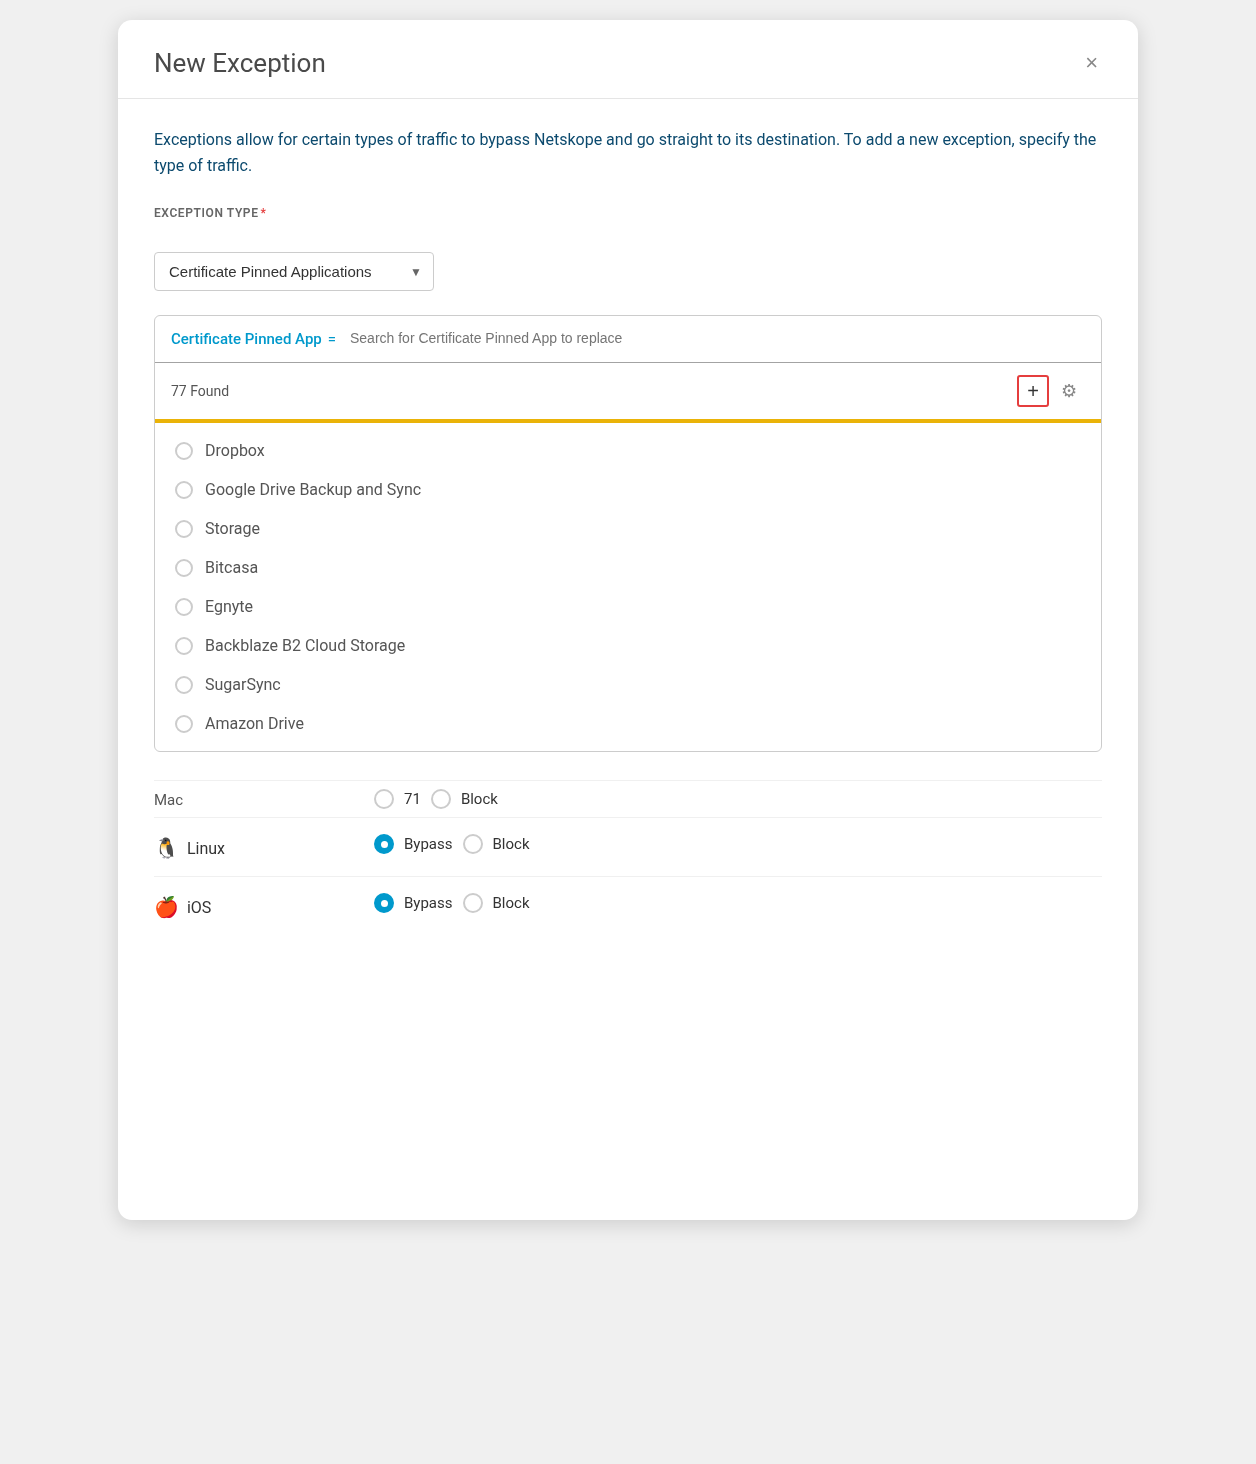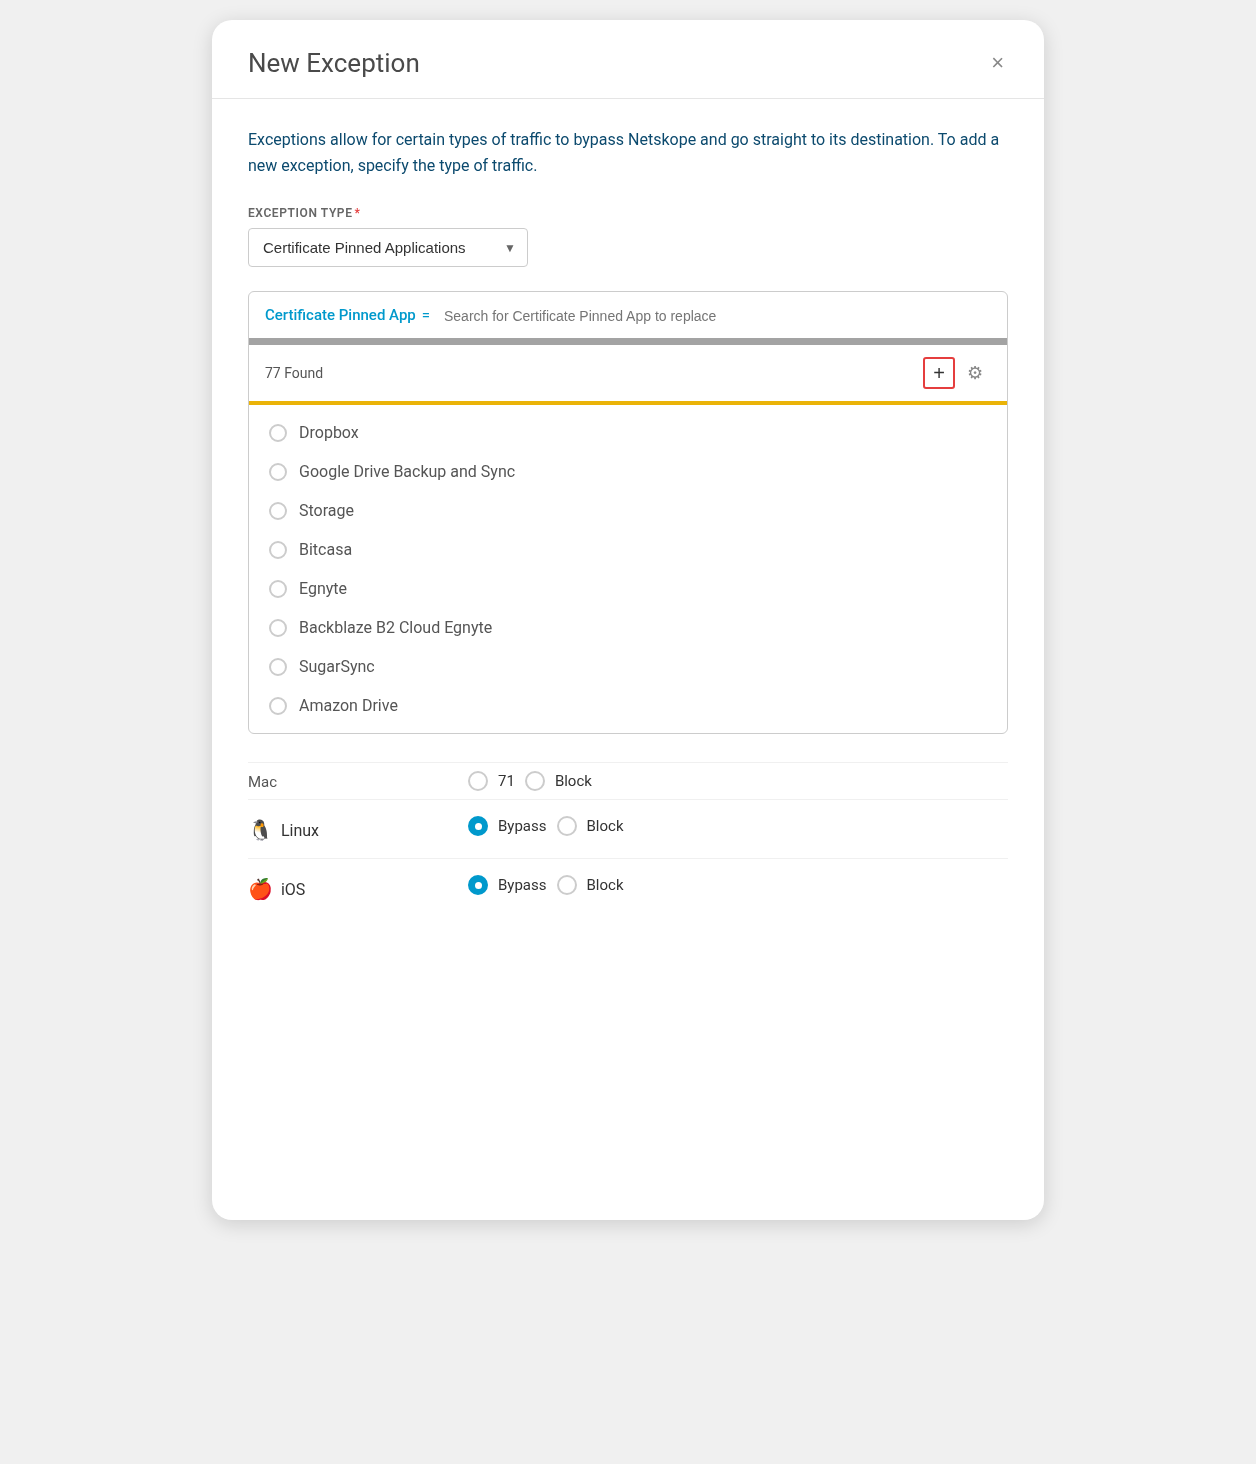--- a/index.html
+++ b/index.html
@@ -7,22 +7,22 @@
       font-family: -apple-system, BlinkMacSystemFont, 'Segoe UI', Roboto, sans-serif;
       background: #f0f0f0;
       display: flex;
       justify-content: center;
       align-items: flex-start;
       min-height: 100vh;
       padding: 20px;
     }
     .modal {
       background: #ffffff;
-      border-radius: 20px;
-      width: 832px;
+      border-radius: 14px;
+      width: 1020px;
       min-height: 1200px;
       box-shadow: 0 4px 20px rgba(0,0,0,0.15);
       position: relative;
       overflow: hidden;
     }
     .modal-header {
       display: flex;
       justify-content: space-between;
       align-items: center;
       padding: 28px 36px 20px 36px;
@@ -60,20 +60,21 @@
       margin-bottom: 8px;
     }
     .required-star {
       color: #e53e3e;
       margin-left: 2px;
     }
     .select-wrapper {
       position: relative;
       display: inline-block;
       margin-bottom: 24px;
+      margin-top: 24px;
     }
     .select-field {
       appearance: none;
       background: #fff;
       border: 1px solid #ccc;
       border-radius: 4px;
       padding: 10px 40px 10px 14px;
       font-size: 15px;
       color: #333;
       cursor: pointer;
@@ -89,23 +90,23 @@
       font-size: 12px;
     }
     .search-container {
       border: 1px solid #ccc;
       border-radius: 6px;
       overflow: hidden;
       margin-bottom: 28px;
     }
     .search-header {
       display: flex;
-      align-items: flex-end;
+      align-items: flex-start;
       padding: 14px 16px;
-      border-bottom: 7px solid #a3a3a3;
+      border-bottom: 1px solid #a3a3a3;
     }
     .search-label {
       color: #0099cc;
       font-size: 15px;
       font-weight: 500;
       white-space: nowrap;
     }
     .search-equals {
       color: #0099cc;
       margin: 0 6px;
@@ -322,21 +323,21 @@
           <div class="app-item">
             <div class="radio-btn"></div>
             <span class="app-name">Bitcasa</span>
           </div>
           <div class="app-item">
             <div class="radio-btn"></div>
             <span class="app-name">Egnyte</span>
           </div>
           <div class="app-item">
             <div class="radio-btn"></div>
-            <span class="app-name">Backblaze B2 Cloud Egnyte</span>
+            <span class="app-name">Backblaze B2 Cloud Storage</span>
           </div>
           <div class="app-item">
             <div class="radio-btn"></div>
             <span class="app-name">SugarSync</span>
           </div>
           <div class="app-item">
             <div class="radio-btn"></div>
             <span class="app-name">Amazon Drive</span>
           </div>
         </div>

